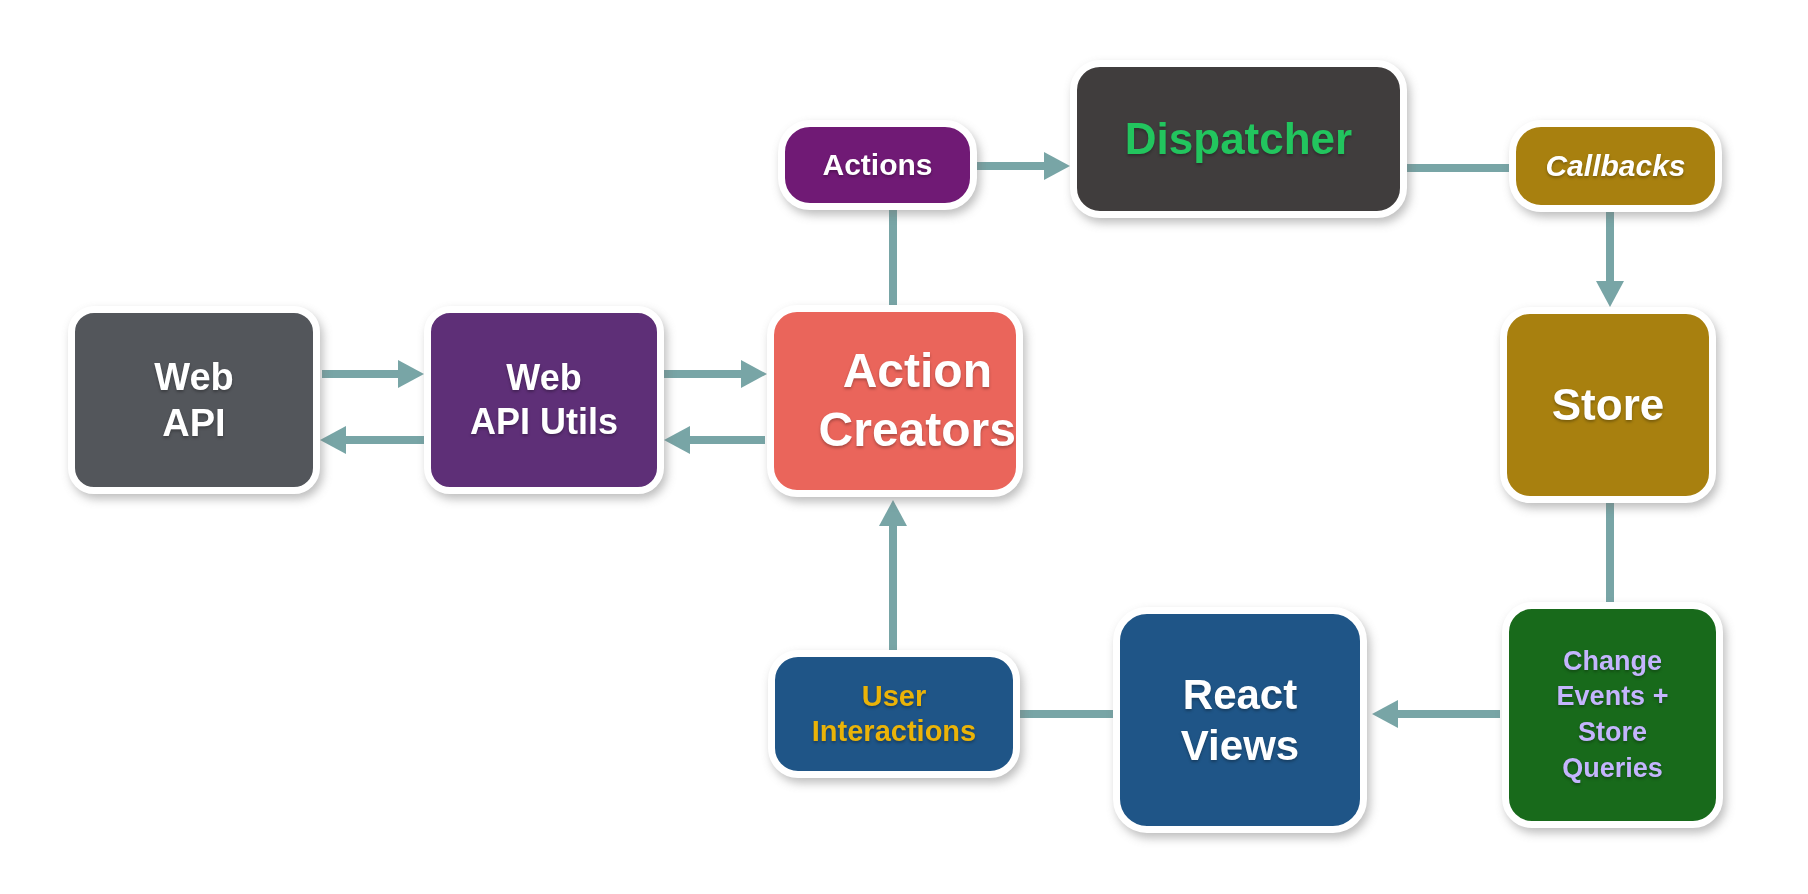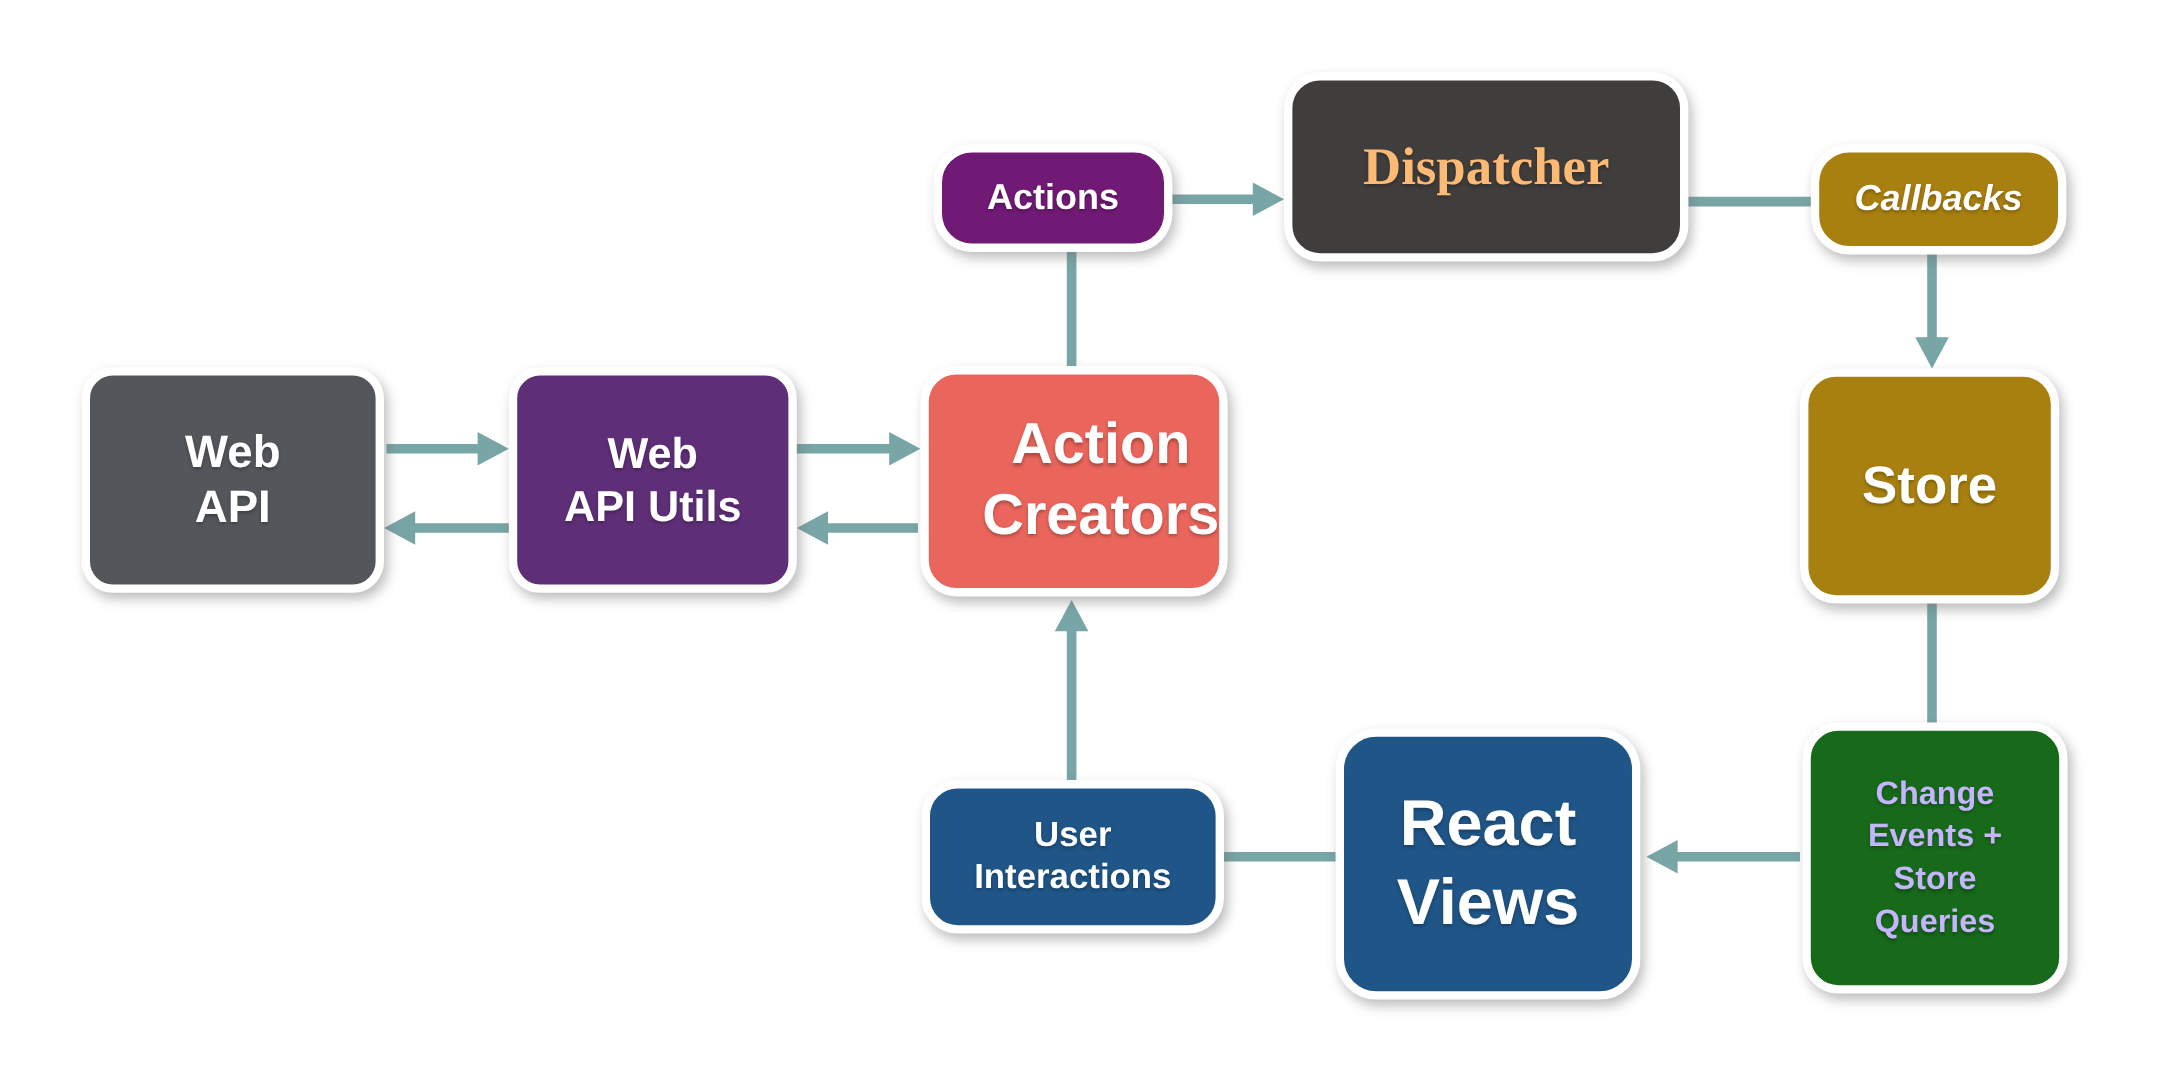--- a/index.html
+++ b/index.html
@@ -88,25 +88,25 @@
       </g>
     </svg>
   <div id="nodes">
       <div class="node" style="left: 68px; top: 306px; width: 252px; height: 188px; border-radius: 26px; background: rgb(83, 86, 91); font-size: 38px; border-color: rgb(255, 255, 255); color: rgb(255, 255, 255);"><span>Web
 API</span></div>
       <div class="node" style="left: 424px; top: 306px; width: 240px; height: 188px; border-radius: 26px; background: rgb(94, 47, 119); font-size: 36px; border-color: rgb(255, 255, 255); color: rgb(255, 255, 255);"><span>Web
 API Utils</span></div>
       <div class="node" style="left: 767px; top: 305px; width: 256px; height: 192px; border-radius: 30px; background: rgb(234, 101, 91); font-size: 48px; border-color: rgb(255, 255, 255); color: rgb(255, 255, 255); justify-content: flex-end;"><span>Action
 Creators</span></div>
       <div class="node" style="left: 778px; top: 120px; width: 199px; height: 90px; border-radius: 32px; background: #701a75; font-size: 30px; border-color: rgb(255, 255, 255); color: rgb(255, 255, 255);"><span>Actions</span></div>
-      <div class="node" style="left: 1070px; top: 60px; width: 337px; height: 158px; border-radius: 30px; background: rgb(64, 61, 61); font-size: 44px; border-color: rgb(255, 255, 255); color: #fdba74; font-family: Liberation Serif, serif;"><span>Dispatcher</span></div>
+      <div class="node" style="left: 1070px; top: 60px; width: 337px; height: 158px; border-radius: 30px; background: rgb(64, 61, 61); font-size: 44px; border-color: rgb(255, 255, 255); color: #22c55e;"><span>Dispatcher</span></div>
       <div class="node" style="left: 1509px; top: 120px; width: 213px; height: 92px; border-radius: 32px; background: rgb(168, 128, 15); font-size: 30px; border-color: rgb(255, 255, 255); color: rgb(255, 255, 255); font-style: italic;"><span>Callbacks</span></div>
       <div class="node" style="left: 1500px; top: 307px; width: 216px; height: 196px; border-radius: 30px; background: rgb(168, 128, 15); font-size: 44px; border-color: rgb(255, 255, 255); color: rgb(255, 255, 255);"><span>Store</span></div>
       <div class="node" style="left: 1502px; top: 602px; width: 221px; height: 226px; border-radius: 30px; background: rgb(24, 106, 27); font-size: 27px; border-color: rgb(255, 255, 255); color: #c4b5fd; line-height: 1.32;"><span>Change
 Events +
 Store
 Queries</span></div>
-      <div class="node" style="left: 1113px; top: 607px; width: 254px; height: 226px; border-radius: 34px; background: rgb(31, 85, 135); font-size: 54px; border-color: rgb(255, 255, 255); color: rgb(255, 255, 255);"><span>React
+      <div class="node" style="left: 1113px; top: 607px; width: 254px; height: 226px; border-radius: 34px; background: rgb(31, 85, 135); font-size: 42px; border-color: rgb(255, 255, 255); color: rgb(255, 255, 255);"><span>React
 Views</span></div>
-      <div class="node" style="left: 768px; top: 650px; width: 252px; height: 128px; border-radius: 30px; background: rgb(31, 85, 135); font-size: 29px; border-color: rgb(255, 255, 255); color: #ffffff;"><span>User
+      <div class="node" style="left: 768px; top: 650px; width: 252px; height: 128px; border-radius: 30px; background: rgb(31, 85, 135); font-size: 29px; border-color: rgb(255, 255, 255); color: #eab308;"><span>User
 Interactions</span></div>
     </div>
 </div>
 
 </body></html>

